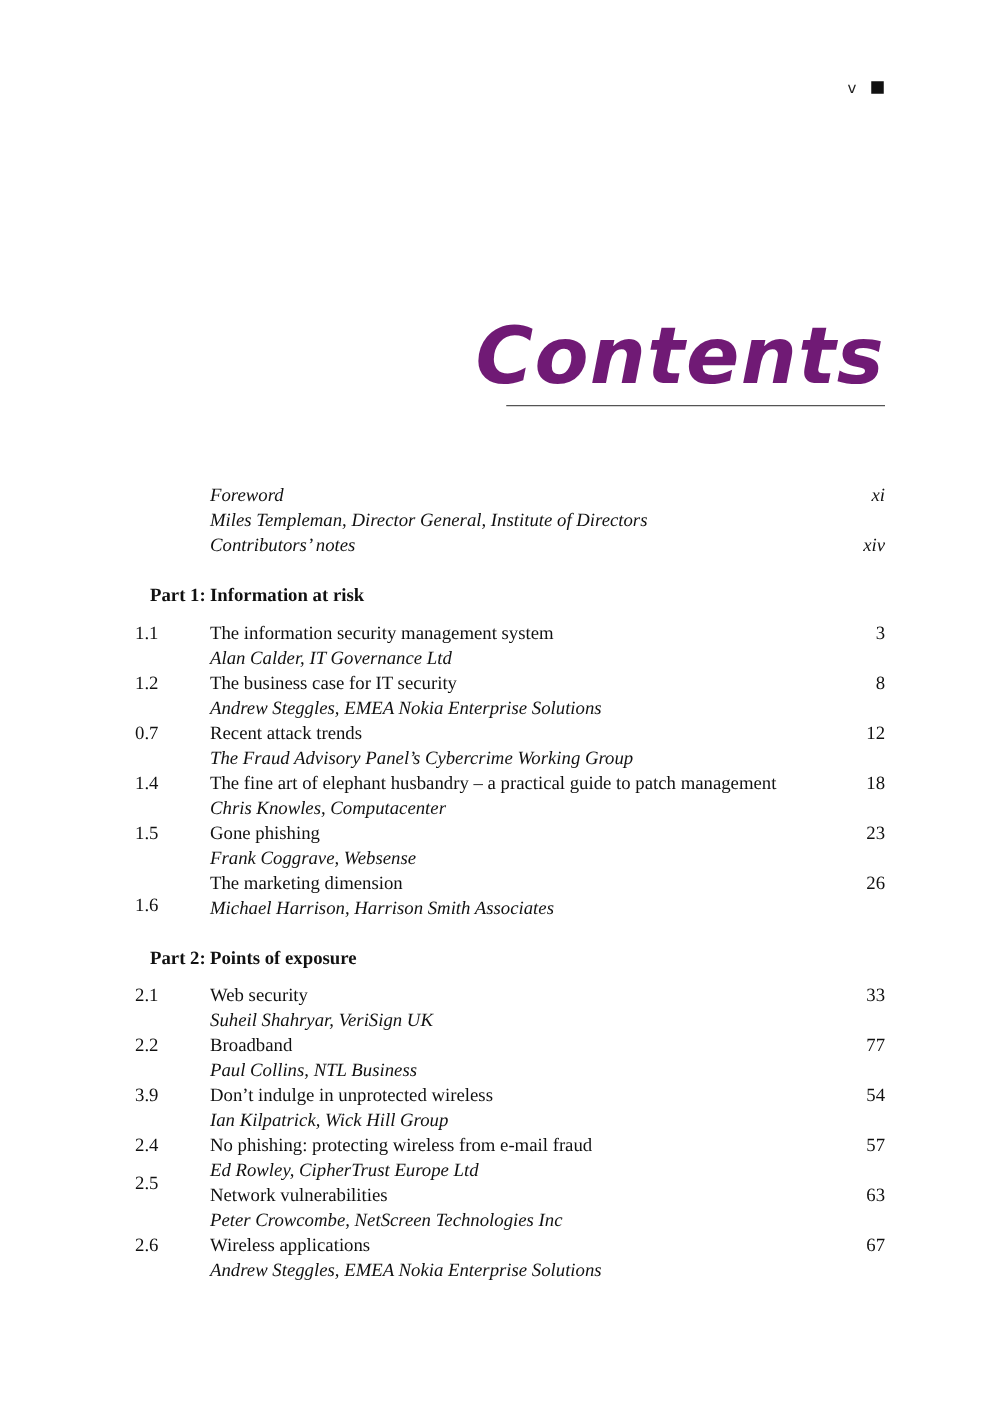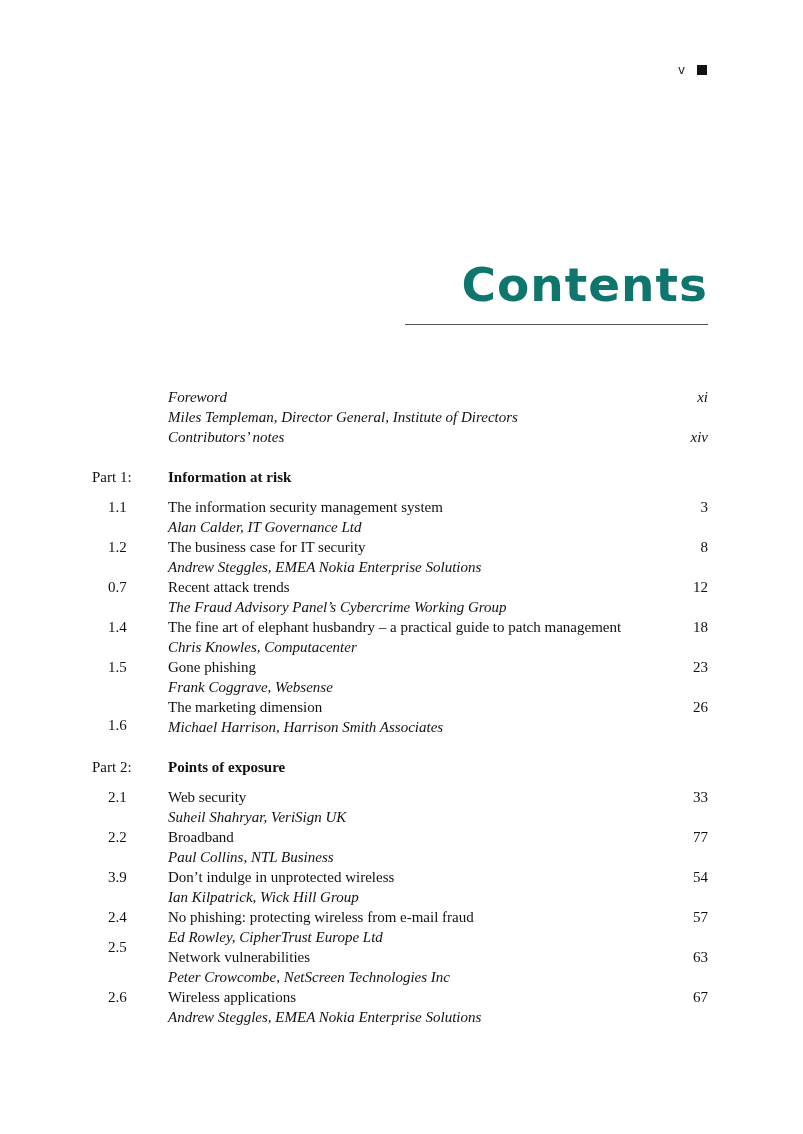--- a/index.html
+++ b/index.html
@@ -1,27 +1,27 @@
 <!DOCTYPE html>
 <html><head>
 <meta charset="utf-8">
 <style>
   html, body { margin: 0; padding: 0; background: #ffffff; }
   body { width: 803px; height: 1134px; position: relative; overflow: hidden; color: #111; }
   .folio { position: absolute; top: 62px; left: 678px; font-family: "DejaVu Sans", sans-serif; font-size: 12px; color: #222; line-height: 16px; }
   .folio-square { position: absolute; top: 65px; left: 697px; width: 10px; height: 10px; background: #111; }
-  .title { position: absolute; top: 252px; right: 95px; font-family: "DejaVu Sans", sans-serif; font-weight: bold; font-size: 47px; letter-spacing: 1px; color: #0f766e; line-height: 66px; }
+  .title { position: absolute; top: 252px; right: 95px; font-family: "DejaVu Sans", sans-serif; font-weight: bold; font-size: 63px; letter-spacing: 1px; color: #701a75; line-height: 66px; font-style: italic; }
   .rule { position: absolute; top: 324px; left: 405px; width: 303px; height: 1px; background: #555; }
   .toc { position: absolute; left: 0; top: 0; width: 803px; font-family: "Liberation Serif", serif; font-size: 15px; }
   .line { position: absolute; height: 20px; line-height: 20px; white-space: nowrap; }
   .num { left: 108px; }
   .txt { left: 168px; }
   .pg { right: 95px; text-align: right; }
   .it { font-style: italic; }
-  .part-label { left: 92px; font-weight: normal; }
+  .part-label { left: 120px; font-weight: bold; }
   .part-title { left: 168px; font-weight: bold; }
 </style>
 </head>
 <body>
 
 <div class="folio">v</div>
 <div class="folio-square"></div>
 
 <div class="title">Contents</div>
 <div class="rule"></div>

